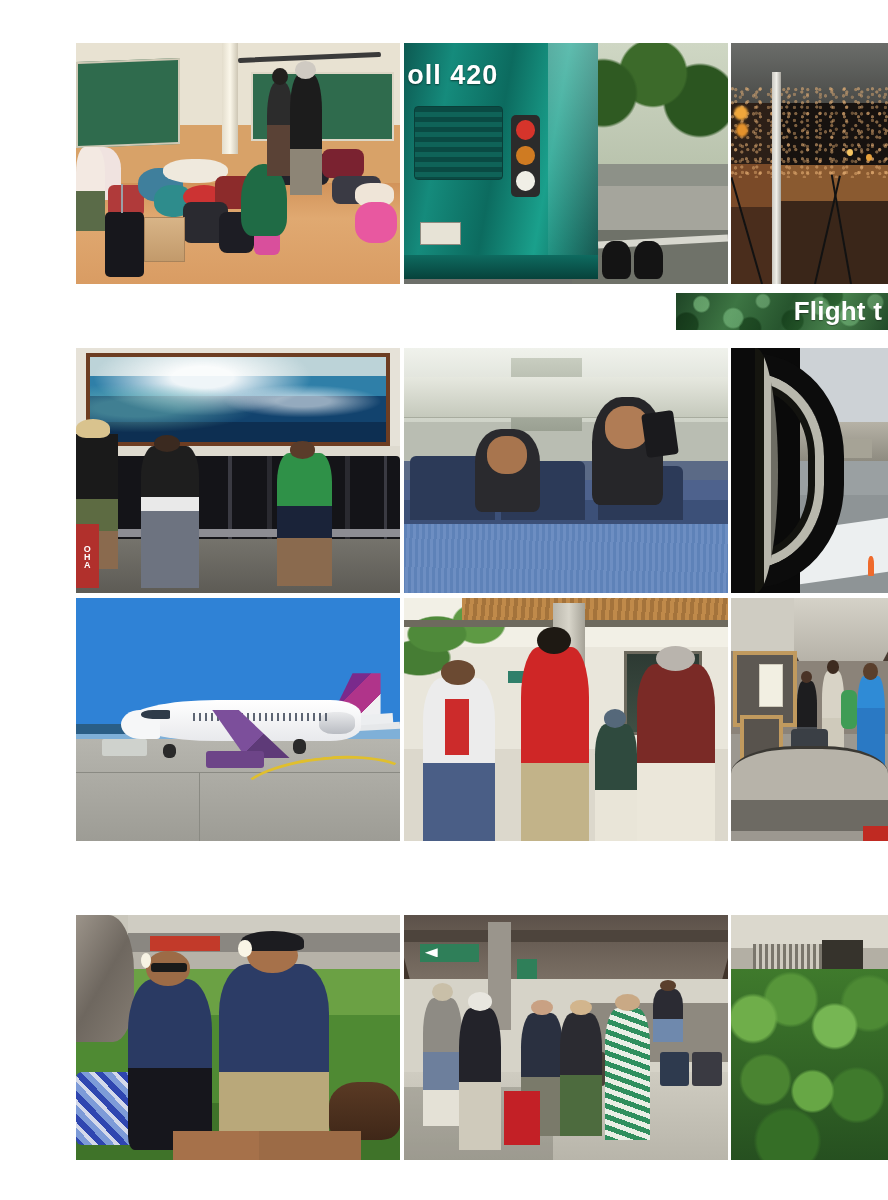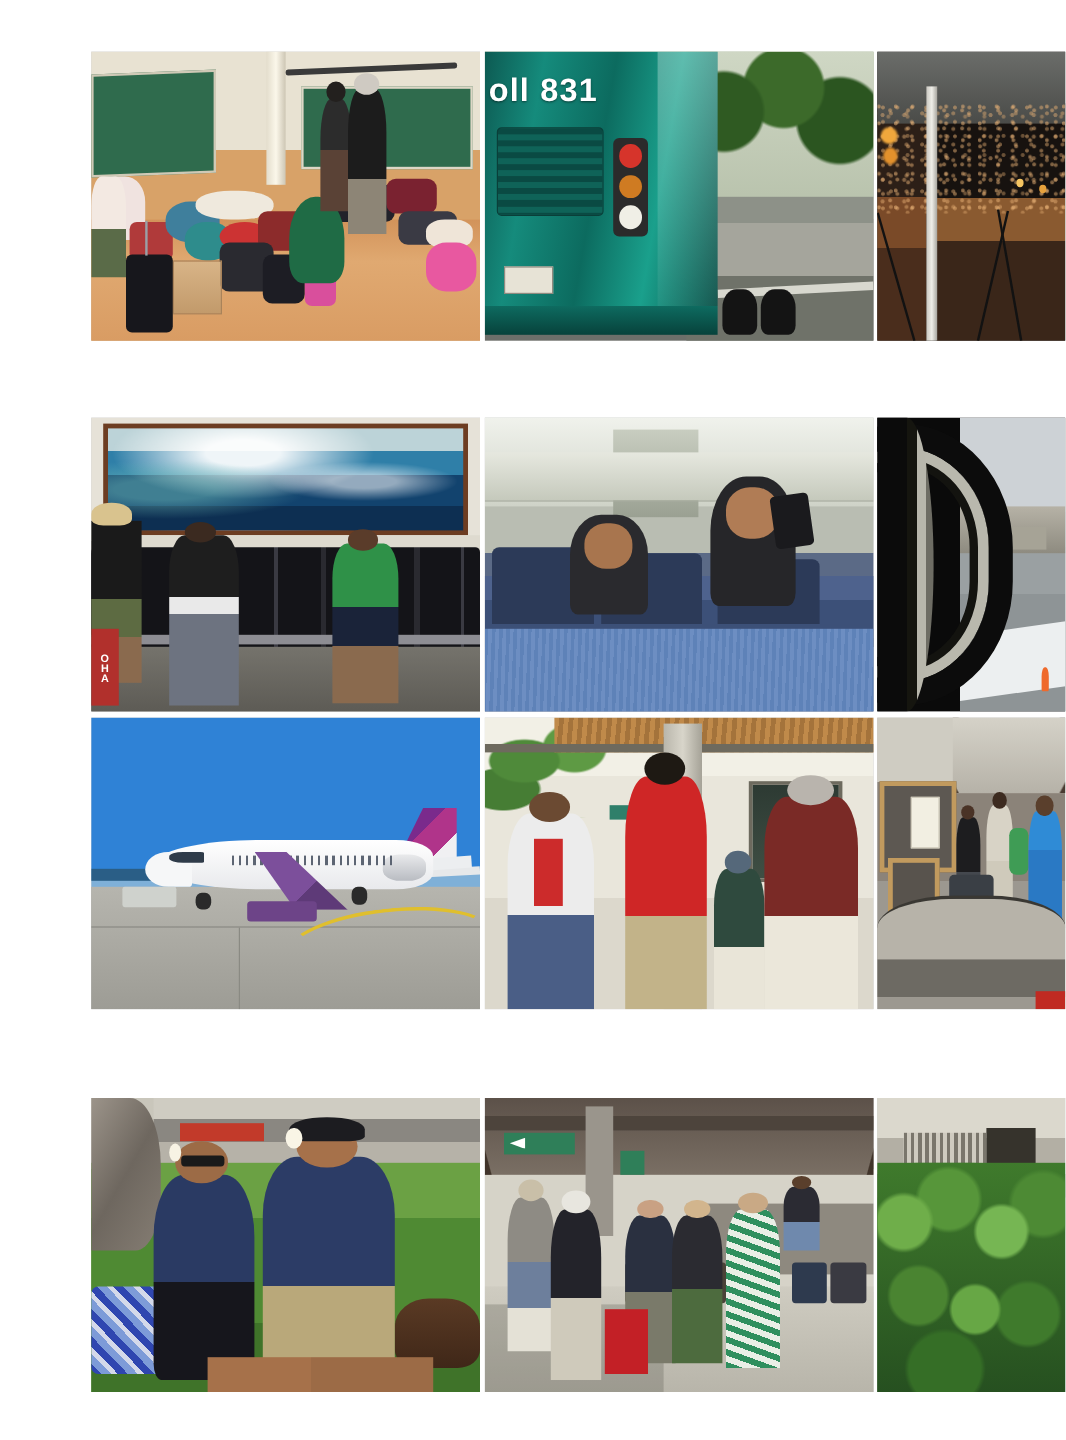--- a/index.html
+++ b/index.html
@@ -722,21 +722,21 @@
       <div class="panel"></div>
       <div class="light">
           <i></i>
           <i></i>
           <i></i>
         </div>
       <div class="plate"></div>
       <div class="bumper"></div>
       <div class="wheel w1"></div>
       <div class="wheel w2"></div>
-      <div class="numtxt">oll 831</div>
+      <div class="numtxt">oll 420</div>
     </div>
 
   </div>
 
   <div class="photo" style="left:731px; top:43px; width:157px; height:241px;">
     <div class="scene sc-rain">
       <div class="glassL"></div>
       <div class="glassR"></div>
       <div class="canopy"></div>
       <div class="drops"></div>
@@ -745,20 +745,23 @@
       <div class="lampC"></div>
       <div class="lampD"></div>
       <div class="pillar"></div>
       <div class="wiper wp1"></div>
       <div class="wiper wp2"></div>
       <div class="wiper wp3"></div>
     </div>
 
   </div>
 
+  <div class="banner" style="left:676px; top:293px; width:212px; height:37px;">
+    <span class="btxt">Flight t</span>
+  </div>
 
   <div class="photo" style="left:76px; top:348px; width:324px; height:245px;">
     <div class="scene sc-lounge">
       <div class="frame">
         <div class="art"></div>
       </div>
       <div class="wall"></div>
       <div class="seats"></div>
       <div class="seatbar"></div>
       <div class="carpet"></div>

